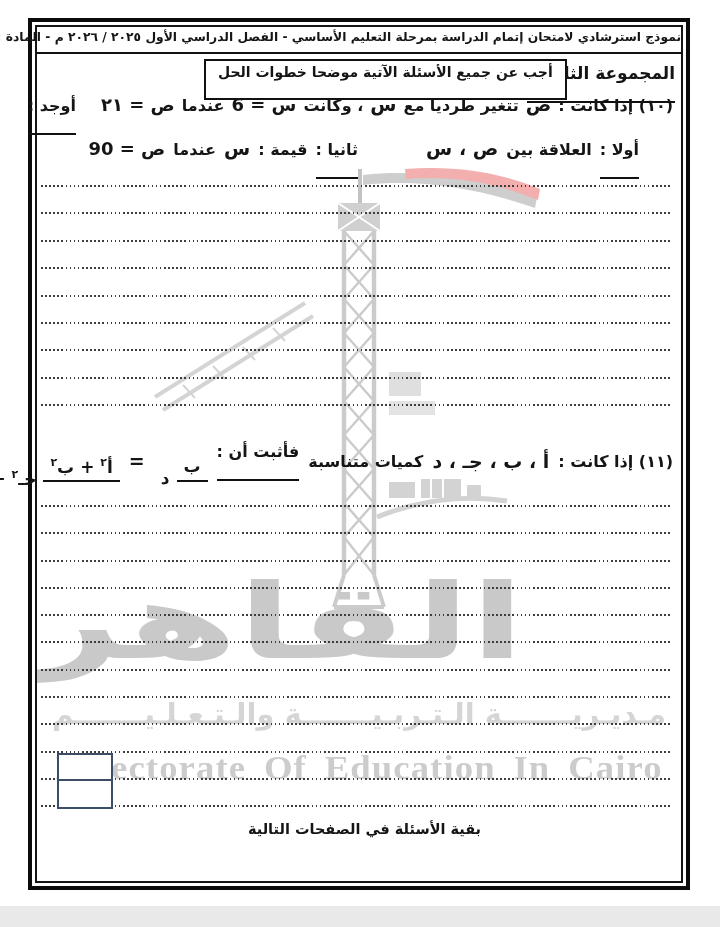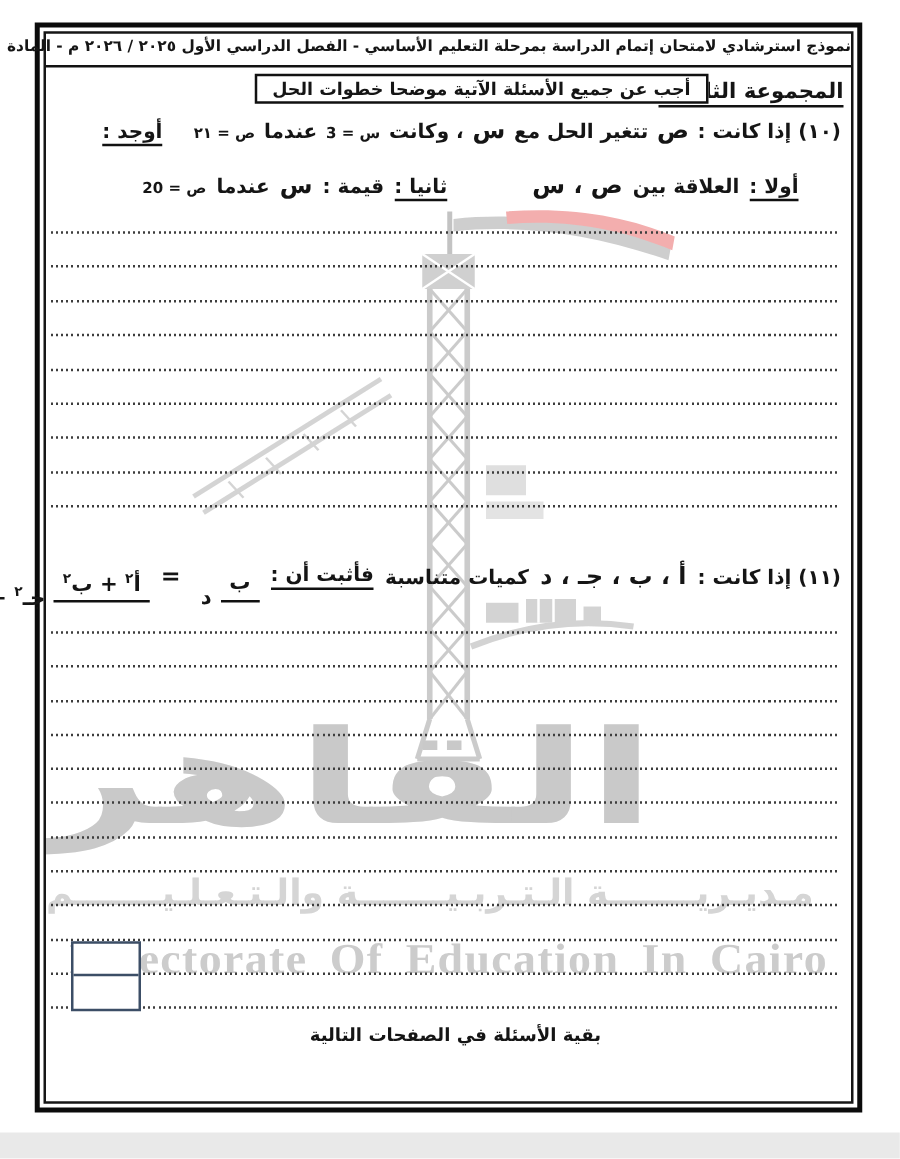--- a/index.html
+++ b/index.html
@@ -13,47 +13,47 @@
 
   .layer{position:absolute;inset:0;}
   .wm{z-index:0;overflow:hidden;}
   .content{z-index:1;}
 
   
   .wm-svg{position:absolute;inset:0;}
   .wm-cairo{position:absolute;top:538px;left:0;right:0;text-align:left;
             font-size:104px;font-weight:bold;color:#c9c9c9;line-height:1.1;white-space:nowrap;}
   .wm-cairo span{display:inline-block;transform:scaleX(1.52);}
-  .wm-ar{position:absolute;top:670px;left:0;right:0;text-align:left;
+  .wm-ar{position:absolute;top:670px;left:0;right:0;text-align:center;
          font-size:29px;font-weight:bold;color:#d5d5d5;white-space:nowrap;}
   .wm-en{position:absolute;top:722px;left:0;right:0;text-align:center;direction:ltr;
          font-family:"Liberation Serif",serif;font-weight:bold;font-size:34px;
          color:#cccccc;letter-spacing:1px;word-spacing:7px;white-space:nowrap;}
   .wm-en span{display:inline-block;transform:scaleX(1.08);}
 
   
   .hdr{position:absolute;top:3px;left:0;right:0;text-align:center;direction:rtl;
        font-size:12.3px;font-weight:bold;white-space:nowrap;}
   .ltr{direction:ltr;unicode-bidi:isolate;text-align:right;}
   .hr1{position:absolute;top:25px;left:0;right:0;height:2px;background:#111;}
 
   .group-row{position:absolute;top:31px;left:0;right:0;height:34px;direction:rtl;}
   .group-title{position:absolute;right:6px;top:5px;font-size:17px;font-weight:bold;}
   .instr-box{position:absolute;left:167px;top:1px;border:2px solid #111;
              padding:3px 12px 4px;font-size:14px;font-weight:bold;background:#fff;}
-  .u{border-bottom:2px solid #111;padding-bottom:1px;}
+  .u{border-bottom:2px solid #111;padding-bottom:18px;}
 
   
   .q-line{position:absolute;direction:rtl;display:flex;align-items:baseline;
           font-size:16px;font-weight:bold;white-space:nowrap;}
   .q10-l1{top:66px;right:8px;left:8px;gap:7px;}
   .q10-l2{top:110px;right:42px;gap:68px;}
   .q10-l2 .grp{display:flex;gap:8px;align-items:baseline;}
   .mathvar{font-size:19px;font-weight:900;}
-  .eq{font-size:12px;font-weight:900;}
+  .eq{font-size:18px;font-weight:900;}
   .find{margin-inline-start:18px;}
 
   .q11-row{top:390px;right:8px;left:8px;height:88px;display:flex;direction:rtl;
            align-items:center;gap:9px;position:absolute;font-size:16px;font-weight:bold;white-space:nowrap;}
   .frac{display:inline-flex;flex-direction:row;align-items:center;direction:rtl;
         font-weight:900;font-size:17px;line-height:1.25;margin-top:16px;}
   .frac .num{padding:0 7px 2px;border-bottom:2.5px solid #111;}
   .frac .den{padding:19px 7px 0;}
   .frac sup{font-size:11px;font-weight:900;}
   .eqsign{font-size:19px;font-weight:900;}
@@ -172,41 +172,41 @@
         <div class="hr1"></div>
 
         <div class="group-row">
           <span class="group-title u">المجموعة الثانية :</span>
           <span class="instr-box u">أجب عن جميع الأسئلة الآتية موضحا خطوات الحل</span>
         </div>
 
         <div class="q-line q10-l1">
           <span>(١٠) إذا كانت :</span>
           <span class="mathvar">ص</span>
-          <span>تتغير الحل مع</span>
+          <span>تتغير طرديا مع</span>
           <span class="mathvar">س</span>
           <span>، وكانت</span>
-          <span class="eq">س = 3</span>
+          <span class="eq">س = 6</span>
           <span>عندما</span>
           <span class="eq">ص = ٢١</span>
           <span class="u find">أوجد :</span>
         </div>
 
         <div class="q-line q10-l2">
           <span class="grp">
             <span class="u">أولا :</span>
             <span>العلاقة بين</span>
             <span class="mathvar">ص ، س</span>
           </span>
           <span class="grp">
             <span class="u">ثانيا :</span>
             <span>قيمة :</span>
             <span class="mathvar">س</span>
             <span>عندما</span>
-            <span class="eq">ص = 20</span>
+            <span class="eq">ص = 90</span>
           </span>
         </div>
 
         <div class="lines lines-a">
             <div class="dline"></div>
             <div class="dline"></div>
             <div class="dline"></div>
             <div class="dline"></div>
             <div class="dline"></div>
             <div class="dline"></div>

